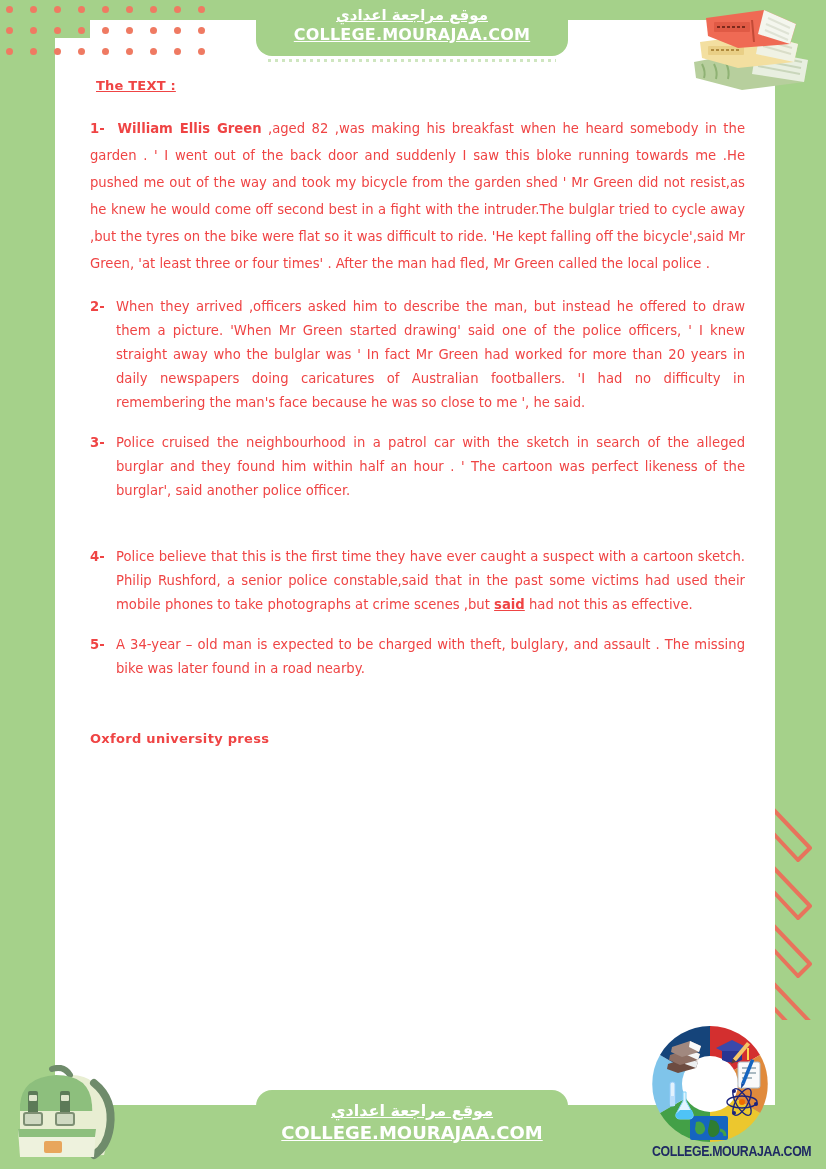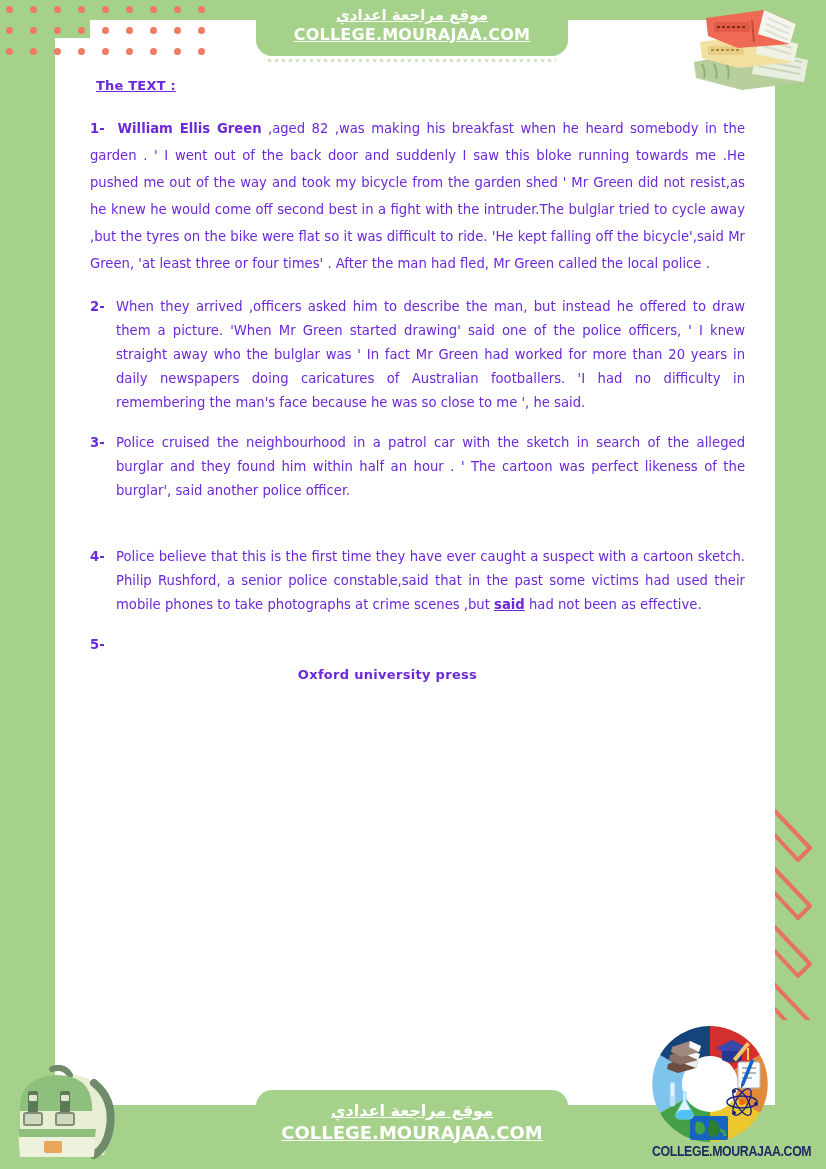--- a/index.html
+++ b/index.html
@@ -193,21 +193,21 @@
     height: 1049px;
     background: #ffffff;
     z-index: 3;
   }
 
   .content {
     position: absolute;
     left: 35px;
     top: 22px;
     width: 655px;
-    color: #6d28d9;
+    color: #ef4444;
     font-family: "DejaVu Sans", sans-serif;
   }
 
   .text-heading {
     font-size: 13px;
     font-weight: bold;
     text-decoration: underline;
     margin: 0 0 22px 6px;
     letter-spacing: 0.2px;
   }
@@ -238,21 +238,21 @@
   .para.p4 { margin-top: 42px; }
   .para.p5 { margin-top: 14px; }
 
   .emph-bold-underline {
     font-weight: bold;
     text-decoration: underline;
   }
 
   .credit {
     margin-top: 50px;
-    text-align: center;
+    text-align: left;
     font-size: 13px;
     font-weight: bold;
     letter-spacing: 0.3px;
     padding-right: 60px;
   }
 </style>
 </head>
 <body>
 
 <div class="page">
@@ -446,25 +446,25 @@
 
       <p class="para p2">
         <span class="num">2-</span><span>When they arrived ,officers asked him to describe the man, but instead he offered to draw them a picture. 'When Mr Green started drawing' said one of the police officers, ' I knew straight away who the bulglar was ' In fact Mr Green had worked for more than 20 years in daily newspapers doing caricatures of Australian footballers. 'I had no difficulty in remembering the man's face because he was so close to me ', he said.</span>
       </p>
 
       <p class="para p3">
         <span class="num">3-</span><span>Police cruised the neighbourhood in a patrol car with the sketch in search of the alleged burglar and they found him within half an hour . ' The cartoon was perfect likeness of the burglar', said another police officer.</span>
       </p>
 
       <p class="para p4">
-        <span class="num">4-</span><span>Police believe that this is the first time they have ever caught a suspect with a cartoon sketch. Philip Rushford, a senior police constable,said that in the past some victims had used their mobile phones to take photographs at crime scenes ,but </span><span class="emph-bold-underline">said</span><span> had not been as effective.</span>
+        <span class="num">4-</span><span>Police believe that this is the first time they have ever caught a suspect with a cartoon sketch. Philip Rushford, a senior police constable,said that in the past some victims had used their mobile phones to take photographs at crime scenes ,but </span><span class="emph-bold-underline">said</span><span> had not this as effective.</span>
       </p>
 
       <p class="para p5">
-        <span class="num">5-</span>
+        <span class="num">5-</span><span>A 34-year – old man is expected to be charged with theft, bulglary, and assault . The missing bike was later found in a road nearby.</span>
       </p>
 
       <div class="credit">Oxford university press</div>
 
     </div>
   </div>
 
 </div>
 
 </body></html>

